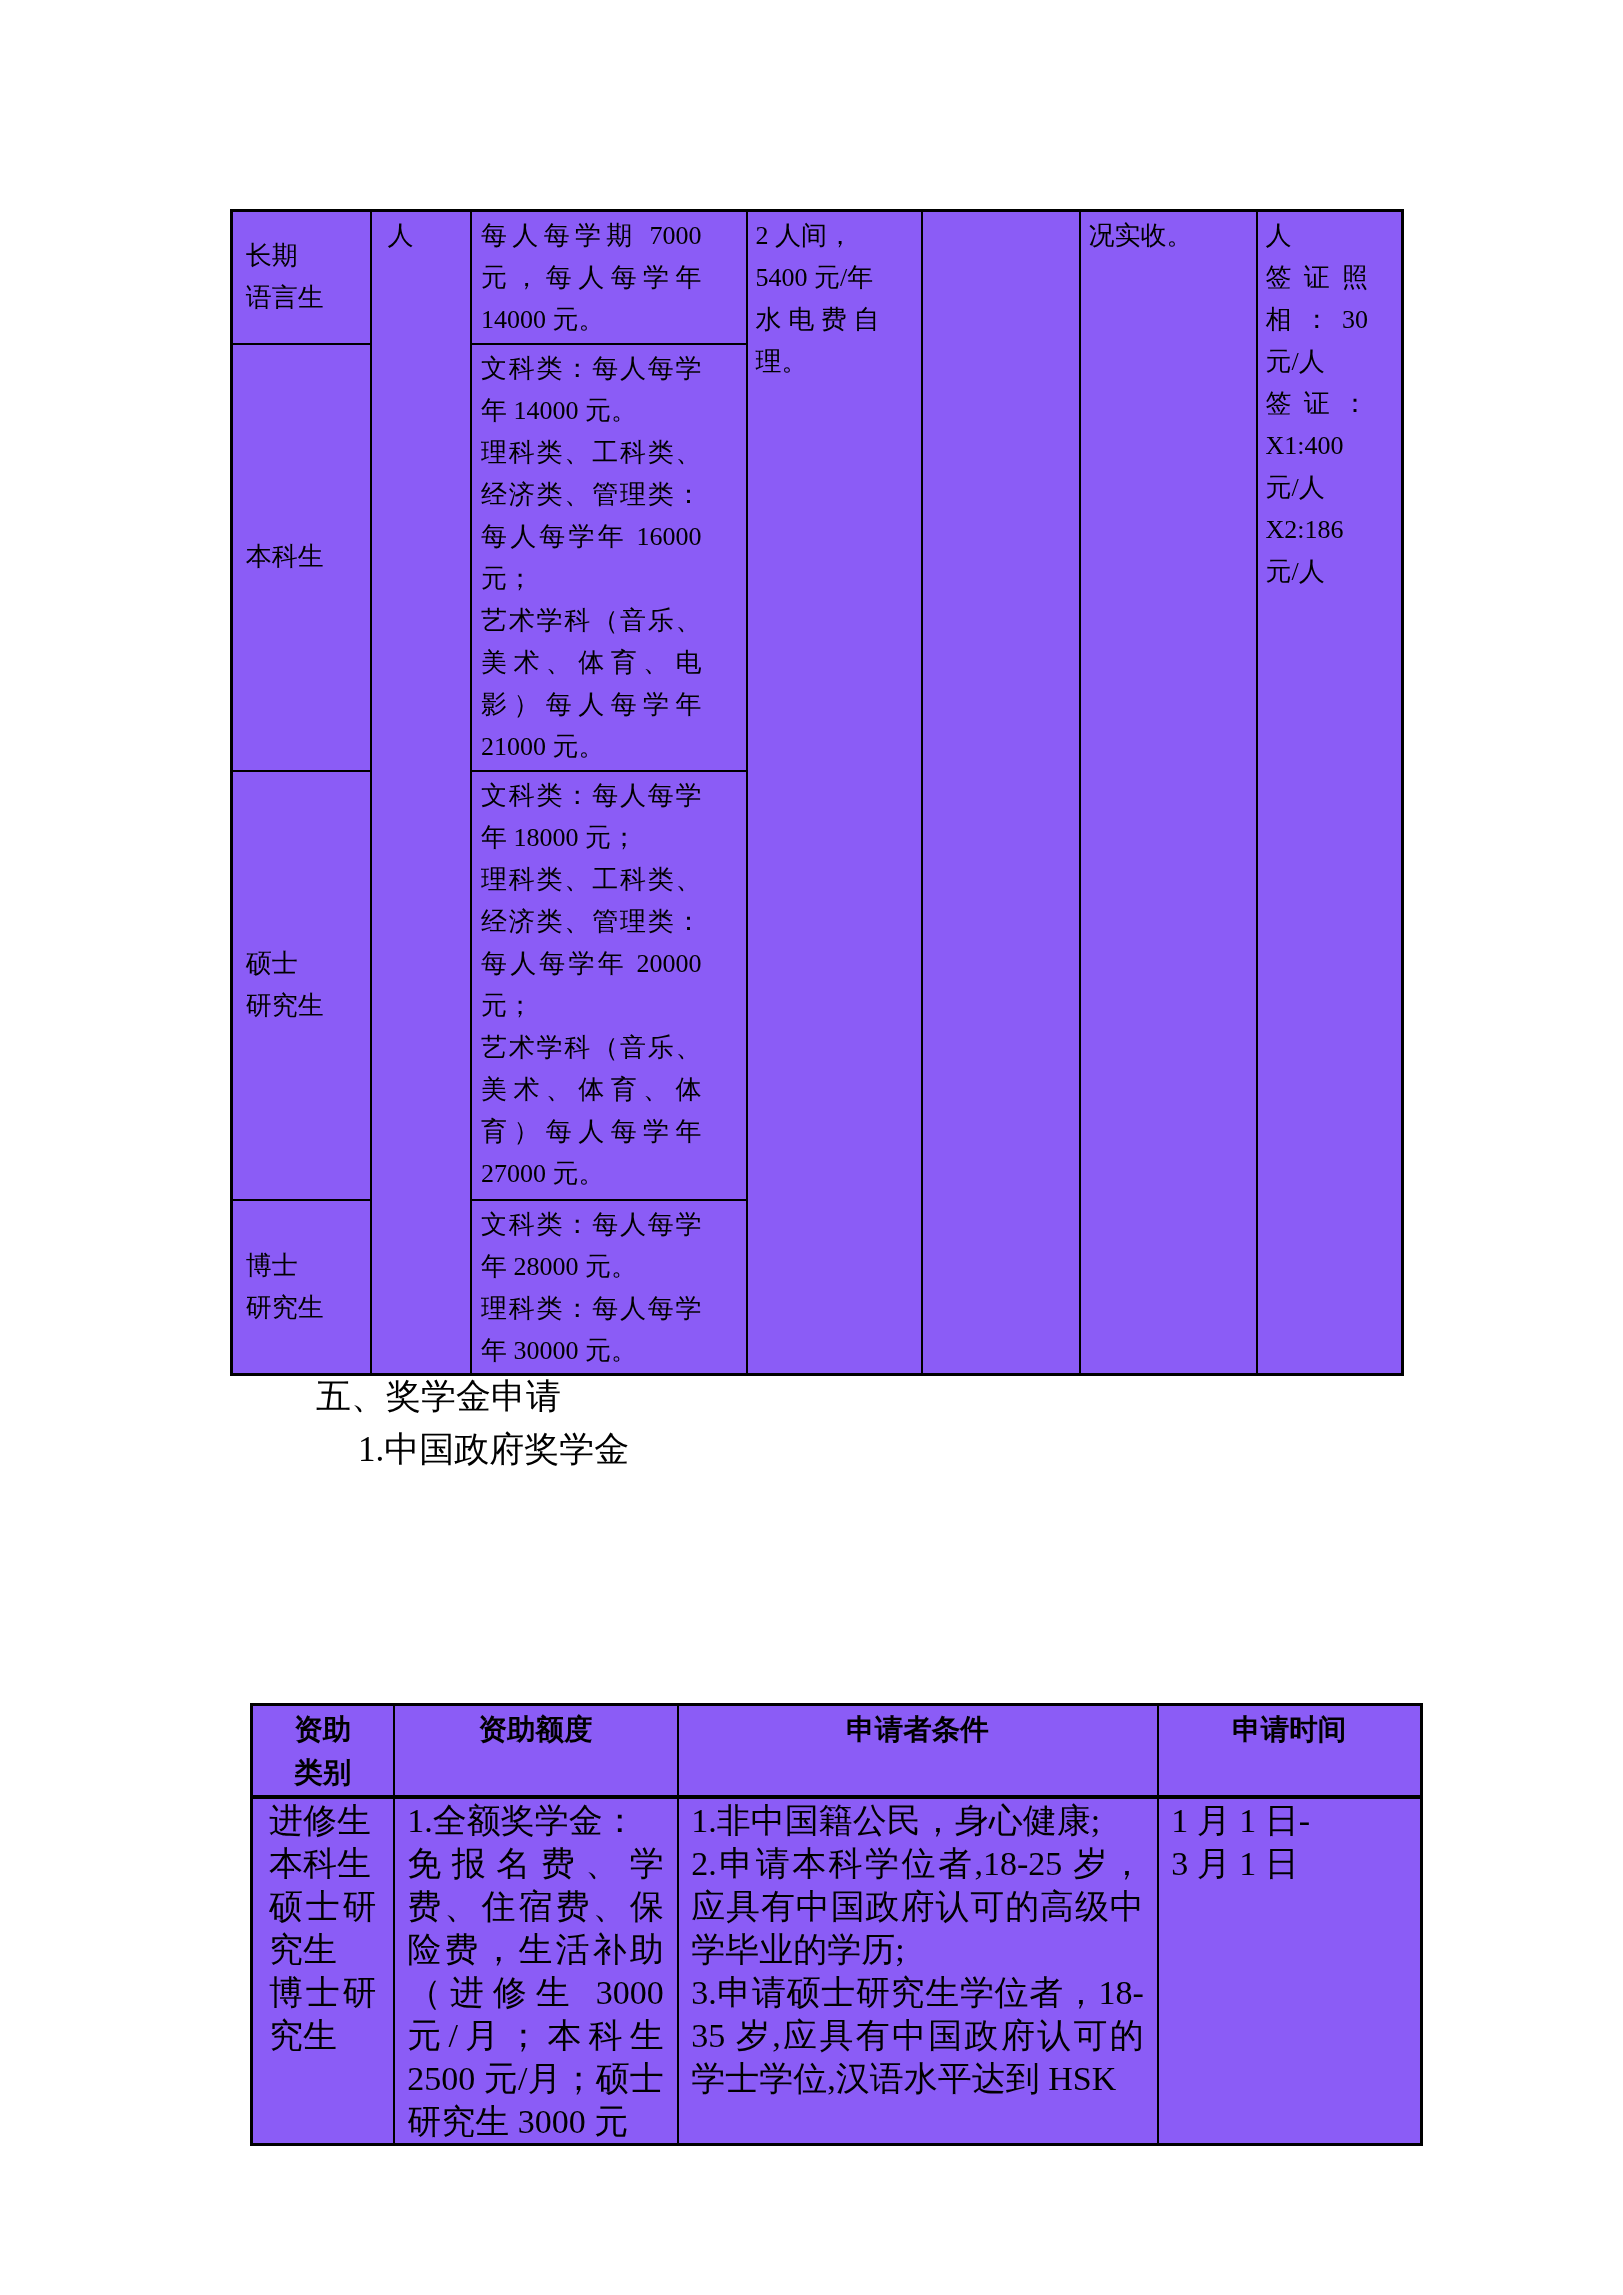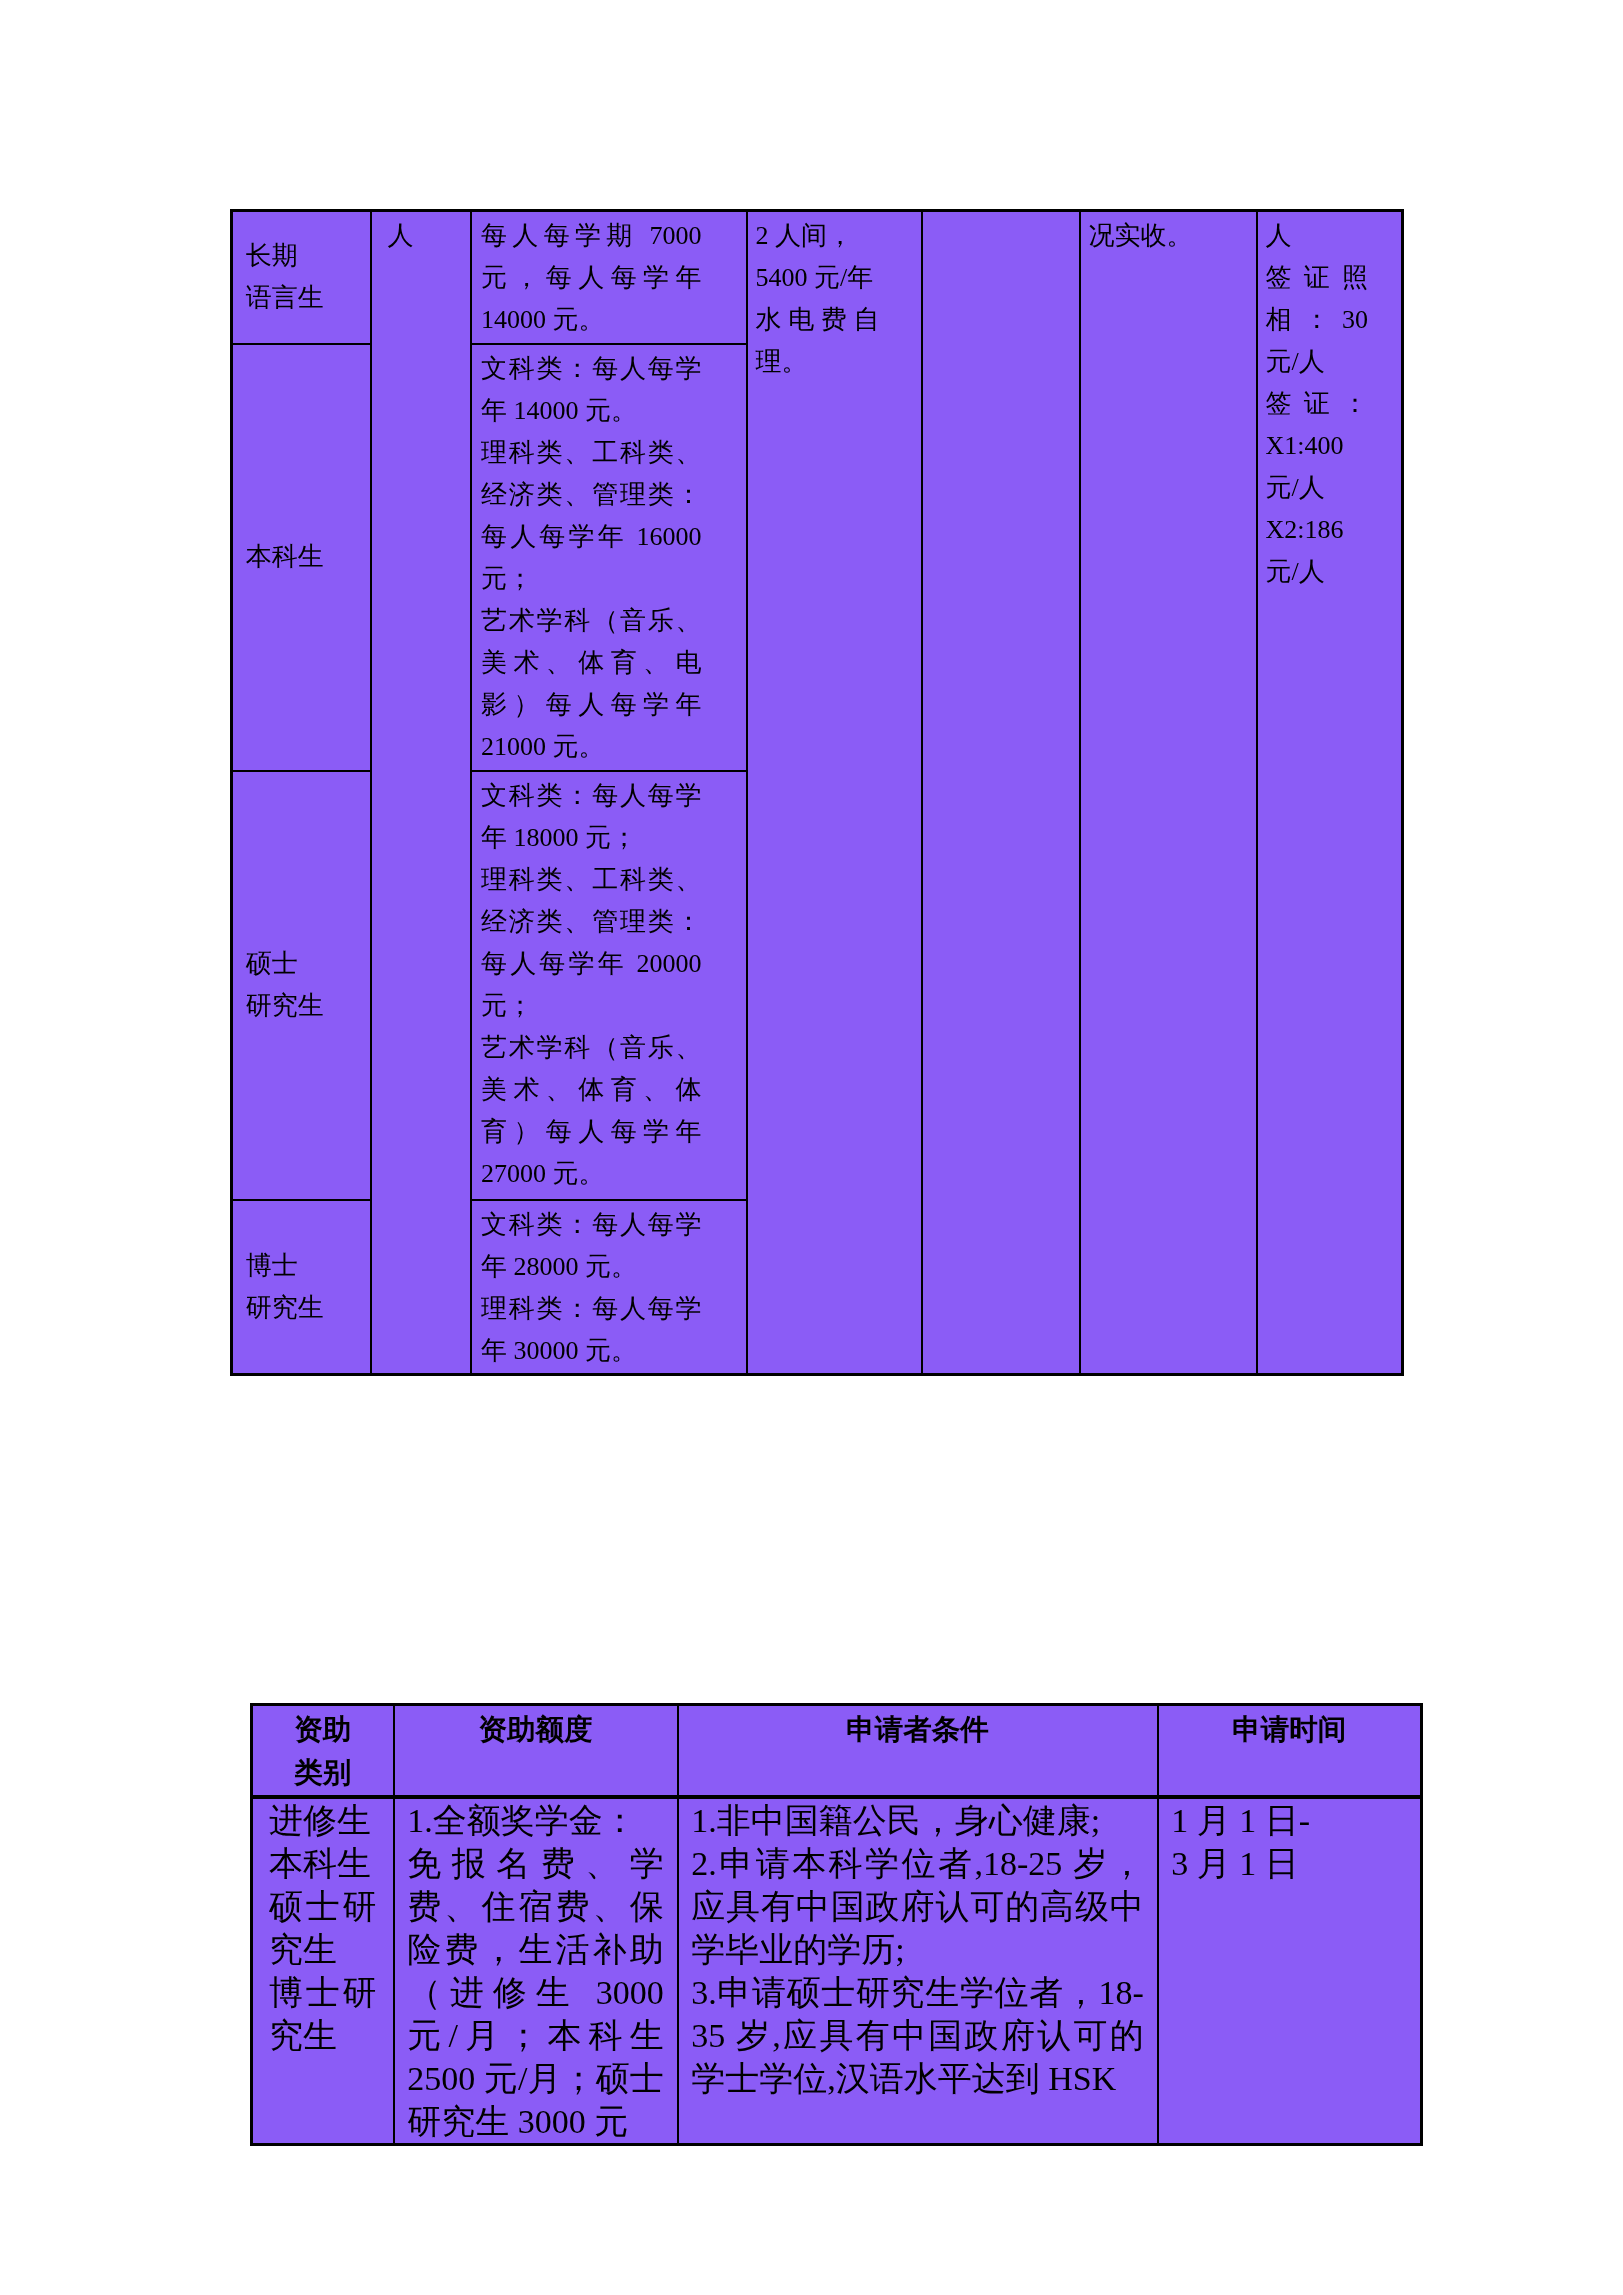--- a/index.html
+++ b/index.html
@@ -94,20 +94,22 @@
       <tr style="height:174px">
         <td class="cat preline">博士
 研究生</td>
         <td class="tuition preline just">文科类：每人每学年 28000 元。
 理科类：每人每学年 30000 元。</td>
       </tr>
     </tbody>
   </table>
 
   <div class="bodytext">
+    <p class="indent2">五、奖学金申请</p>
+    <p class="indent3">1.中国政府奖学金</p>
   </div>
 
   <table class="t2">
     <colgroup>
       <col style="width:142px">
         <col style="width:284px">
         <col style="width:480px">
         <col style="width:264px">
     </colgroup>
     <tbody>

